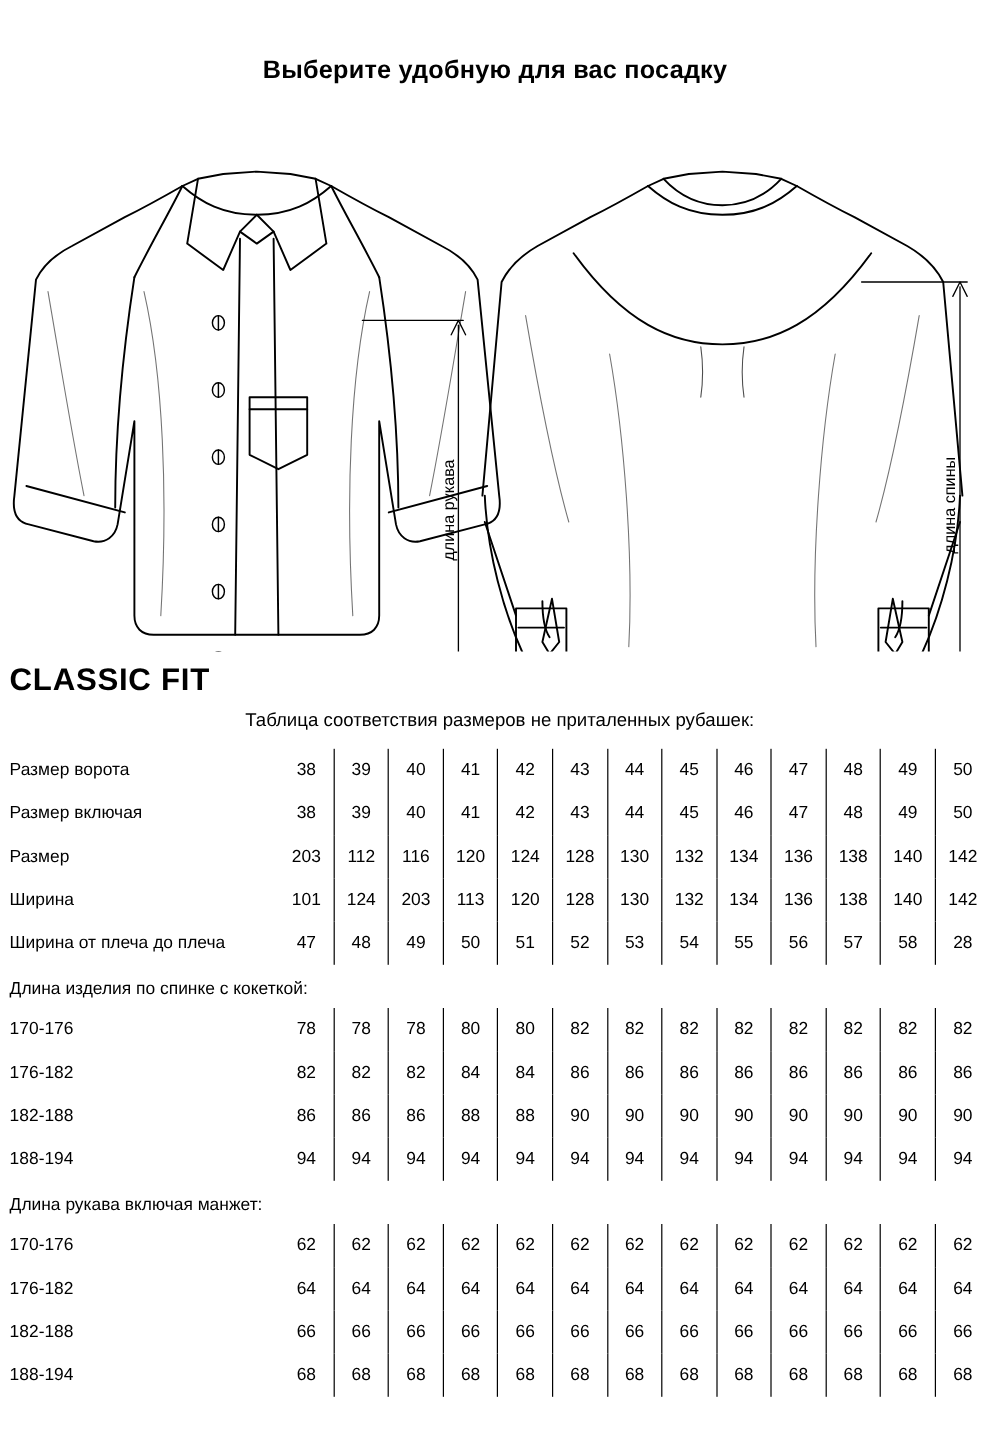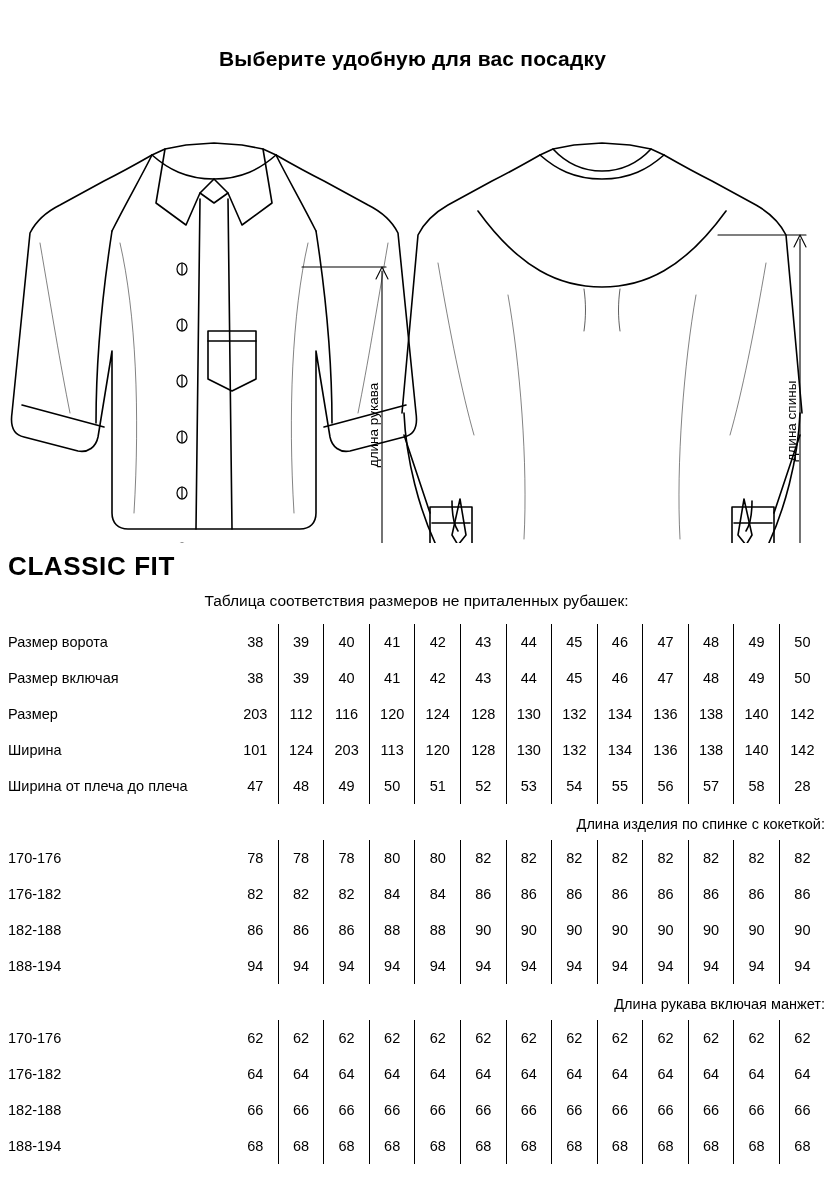--- a/index.html
+++ b/index.html
@@ -60,21 +60,21 @@
     width: 222px;
   }
   td.num {
     text-align: center;
     border-left: 1px solid #000;
     width: 45px;
   }
   td.num.first { border-left: none; }
   tr.section td {
     border-left: none !important;
-    text-align: right;
+    text-align: left;
   }
   tr.section td.rowlabel { padding-top: 4px; }
 </style>
 </head>
 <body>
 
 <div class="page">
 
   <div class="title">Выберите удобную для вас посадку</div>
 

